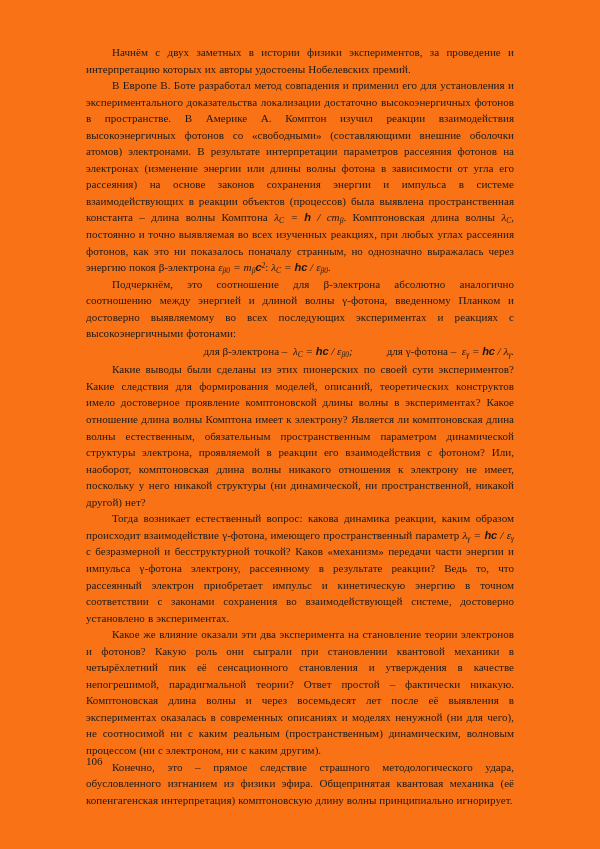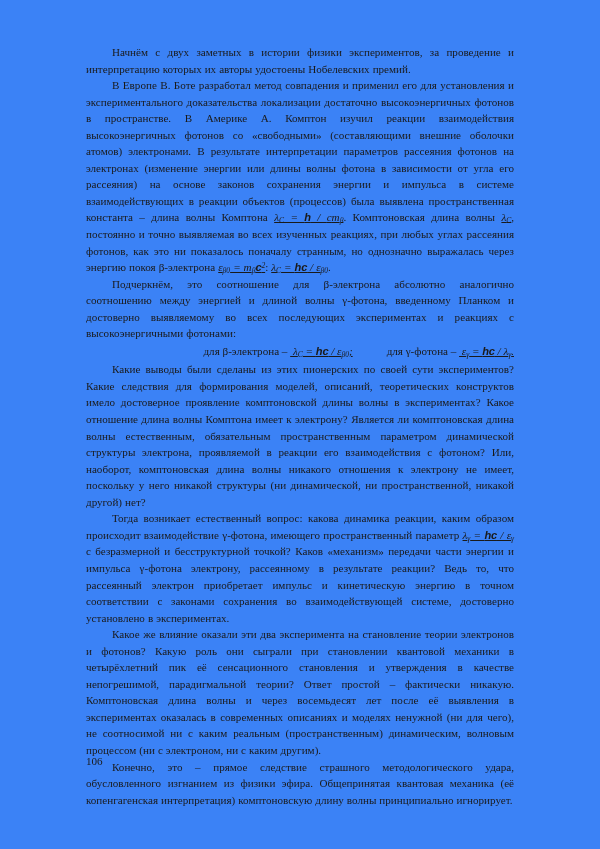--- a/index.html
+++ b/index.html
@@ -13,21 +13,21 @@
     font-family: "Liberation Serif", "DejaVu Serif", serif;
     color: #1a1a1a;
     position: relative;
     overflow: hidden;
   }
   #page {
     position: absolute;
     left: 0; top: 0;
     width: 600px;
     height: 849px;
-    background: #3b82f6;
+    background: #f97316;
   }
   #text-column {
     position: absolute;
     left: 86px;
     top: 44px;
     width: 428px;
   }
   p.para {
     margin: 0;
     text-align: justify;
@@ -40,21 +40,21 @@
   }
   p.formula-line {
     margin: 0;
     text-align: right;
     text-indent: 0;
     font-size: 11.1px;
     line-height: 16.55px;
     padding: 1px 0 2px 0;
   }
   
-  .m  { font-style: italic; text-decoration: underline; }
+  .m  { font-style: italic; }
   .mb { font-weight: bold; font-style: italic; font-family: "Liberation Sans", sans-serif; letter-spacing: -0.2px; }
   sub {
     font-size: 0.68em;
     vertical-align: -0.22em;
     line-height: 0;
   }
   sup {
     font-size: 0.68em;
     vertical-align: 0.45em;
     line-height: 0;

